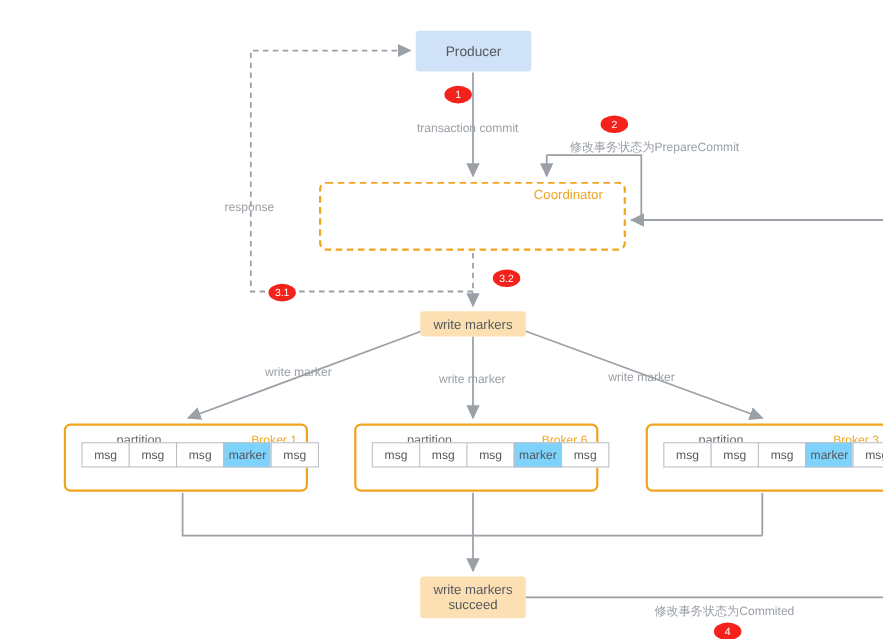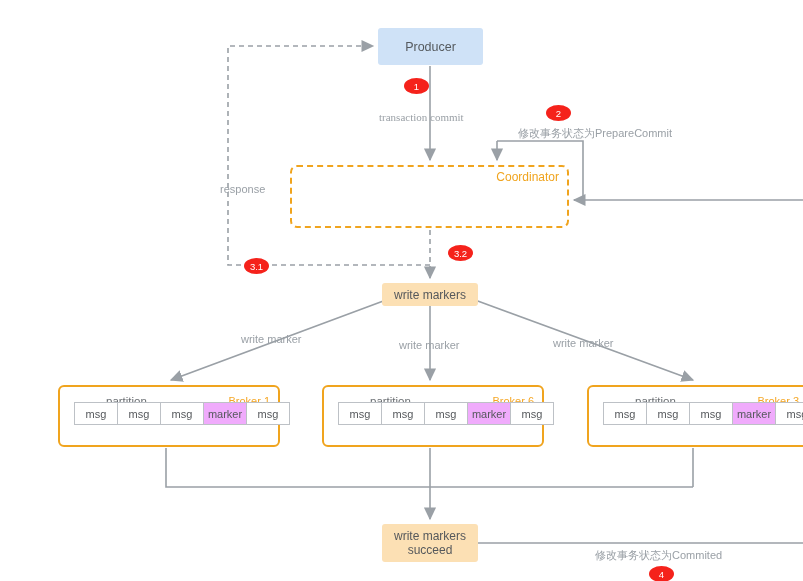--- a/index.html
+++ b/index.html
@@ -11,21 +11,21 @@
     left:340px;top:28px;width:105px;height:37px;
     background:#cfe2f7;border-radius:3px;
     display:flex;align-items:center;justify-content:center;
     font-size:12.5px;color:#555a5e;
   }
   .coordinator{
     left:252px;top:165px;width:279px;height:63px;
     border:2.5px dashed #f0a41e;border-radius:7px;background:transparent;
   }
   .coordinator .coord-label{
-    position:absolute;right:8px;top:3px;
+    position:absolute;right:19px;top:3px;
     font-size:12px;color:#f0a41e;
   }
   .writemarkers{
     left:344px;top:283px;width:96px;height:23px;
     background:#fce0b4;border-radius:3px;
     display:flex;align-items:center;justify-content:center;
     font-size:12px;color:#55585c;
   }
   .wmsucceed{
     left:344px;top:524px;width:96px;height:38px;
@@ -55,21 +55,21 @@
   }
   .cell{
     border:1px solid #bdc1c6;
     height:23px;min-width:44px;
     margin-left:-1px;
     display:flex;align-items:center;justify-content:center;
     font-size:11px;color:#55585c;background:#fff;
     box-sizing:border-box;
   }
   .cell:first-child{margin-left:0;}
-  .cell.marker{background:#f0abfc;}
+  .cell.marker{background:#7dd3fc;}
   .edge-label{
     position:absolute;font-size:11px;color:#9aa0a6;white-space:nowrap;
   }
   .badge{
     position:absolute;
     width:25px;height:16px;border-radius:50%;
     background:#f5221b;
     display:flex;align-items:center;justify-content:center;
     font-size:9.5px;color:#ffffff;
   }
@@ -161,23 +161,23 @@
     <span class="bname">Broker 3</span>
     <div class="msgrow">
       <div class="cell">msg</div>
       <div class="cell">msg</div>
       <div class="cell">msg</div>
       <div class="cell marker">marker</div>
       <div class="cell">msg</div>
     </div>
   </div>
 
-  <div class="edge-label" style="left:341px;top:111px;font-family:Liberation Serif, serif;">transaction commit</div>
+  <div class="edge-label" style="left:341px;top:111px;">transaction commit</div>
   <div class="edge-label" style="left:480px;top:126px;">修改事务状态为PrepareCommit</div>
-  <div class="edge-label" style="left:182px;top:183px;">response</div>
+  <div class="edge-label" style="left:166px;top:183px;">response</div>
   <div class="edge-label" style="left:203px;top:333px;">write marker</div>
   <div class="edge-label" style="left:361px;top:339px;">write marker</div>
   <div class="edge-label" style="left:515px;top:337px;">write marker</div>
   <div class="edge-label" style="left:557px;top:548px;">修改事务状态为Commited</div>
 
   <div id="badges">
       <div class="badge" style="left: 366px; top: 78px;">1</div>
       <div class="badge" style="left: 508px; top: 105px;">2</div>
       <div class="badge" style="left: 206px; top: 258px;">3.1</div>
       <div class="badge" style="left: 410px; top: 245px;">3.2</div>

